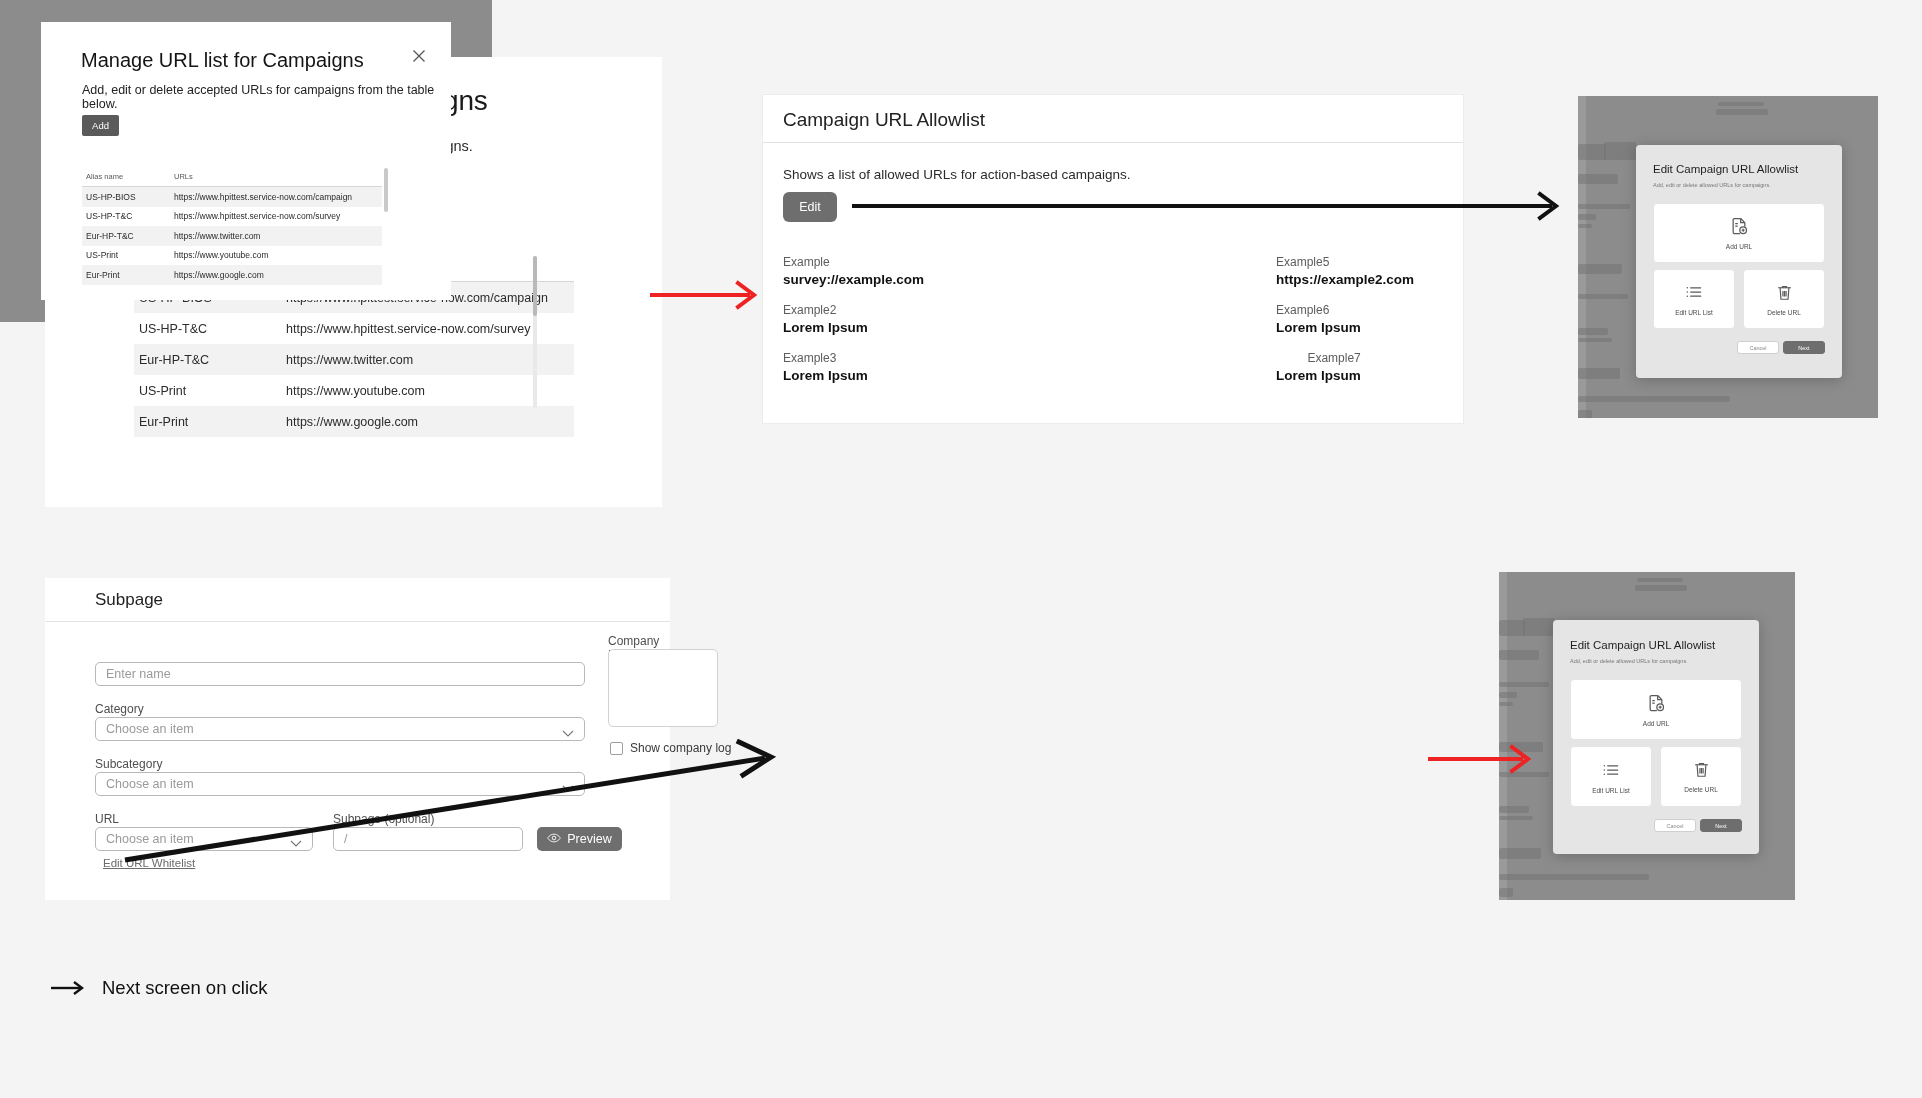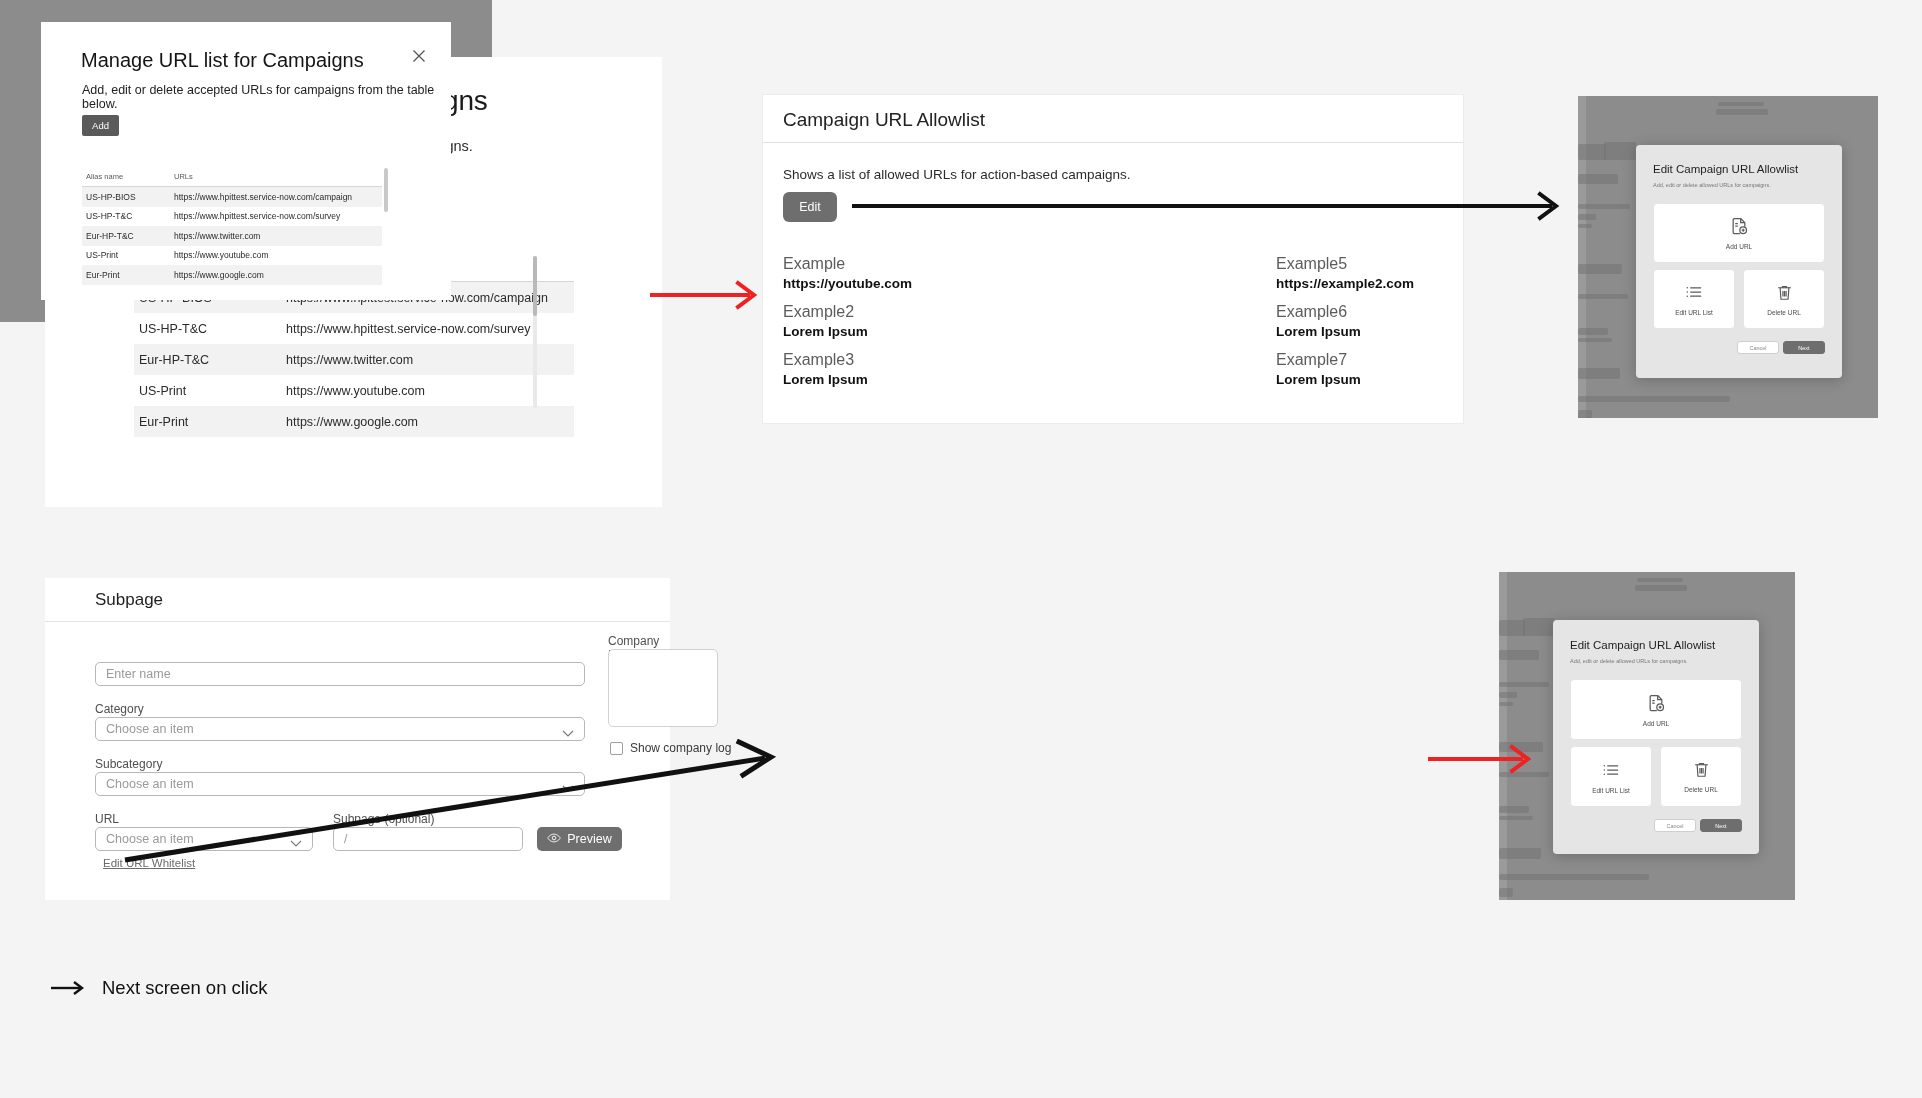--- a/index.html
+++ b/index.html
@@ -63,21 +63,21 @@
   #panel-allowlist .p2-sub {
     position: absolute; left: 20px; top: 72px; font-size: 13.5px; color: #2b2b2b;
   }
   #panel-allowlist .p2-edit {
     position: absolute; left: 20px; top: 97px;
     width: 54px; height: 30px; background: #6e6e6e; color: #fff;
     border: none; border-radius: 6px; font-size: 12.5px;
     font-family: "Liberation Sans", sans-serif; cursor: pointer;
   }
   .kv { position: absolute; }
-  .kv .k { font-size: 16px; color: #5c5c5c; margin-bottom: 3px; }
+  .kv .k { font-size: 12px; color: #5c5c5c; margin-bottom: 3px; }
   .kv .v { font-size: 13.5px; color: #111; font-weight: bold; }
 
   
   .mock { position: absolute; background: #8c8c8c; overflow: hidden; }
   .mock .backdrop { position: absolute; inset: 0; }
   .mock .bd-line { position: absolute; background: #6f6f6f; opacity: .5; border-radius: 2px; }
   .mock .bd-band { position: absolute; background: #9a9a9a; }
   .modal-box {
     position: absolute; background: #e5e5e5; border-radius: 4px;
     box-shadow: 0 2px 14px rgba(0,0,0,.22);
@@ -208,39 +208,39 @@
   </div>
 
   <div class="card" id="panel-allowlist">
     <div class="p2-head"></div>
     <div class="p2-title">Campaign URL Allowlist</div>
     <div class="p2-sub">Shows a list of allowed URLs for action-based campaigns.</div>
     <button class="p2-edit">Edit</button>
 
     <div class="kv" style="left:20px; top:160px;">
       <div class="k">Example</div>
-      <div class="v">https://youtube.com</div>
+      <div class="v">survey://example.com</div>
     </div>
     <div class="kv" style="left:20px; top:208px;">
       <div class="k">Example2</div>
       <div class="v">Lorem Ipsum</div>
     </div>
     <div class="kv" style="left:20px; top:256px;">
       <div class="k">Example3</div>
       <div class="v">Lorem Ipsum</div>
     </div>
     <div class="kv" style="left:513px; top:160px;">
       <div class="k">Example5</div>
       <div class="v">https://example2.com</div>
     </div>
     <div class="kv" style="left:513px; top:208px;">
       <div class="k">Example6</div>
       <div class="v">Lorem Ipsum</div>
     </div>
-    <div class="kv" style="left:513px; top:256px;">
+    <div class="kv" style="left:513px; top:256px;text-align:right;">
       <div class="k">Example7</div>
       <div class="v">Lorem Ipsum</div>
     </div>
   </div>
 
   <div class="mock" id="mock-small" style="left:1578px; top:96px; width:300px; height:322px;">
     <div class="backdrop">
       <div class="bd-band" style="left:0; top:0; width:8px; height:322px;"></div>
       <div class="bd-line" style="left:140px; top:6px;  width:46px; height:4px;"></div>
       <div class="bd-line" style="left:138px; top:13px; width:52px; height:6px;"></div>

